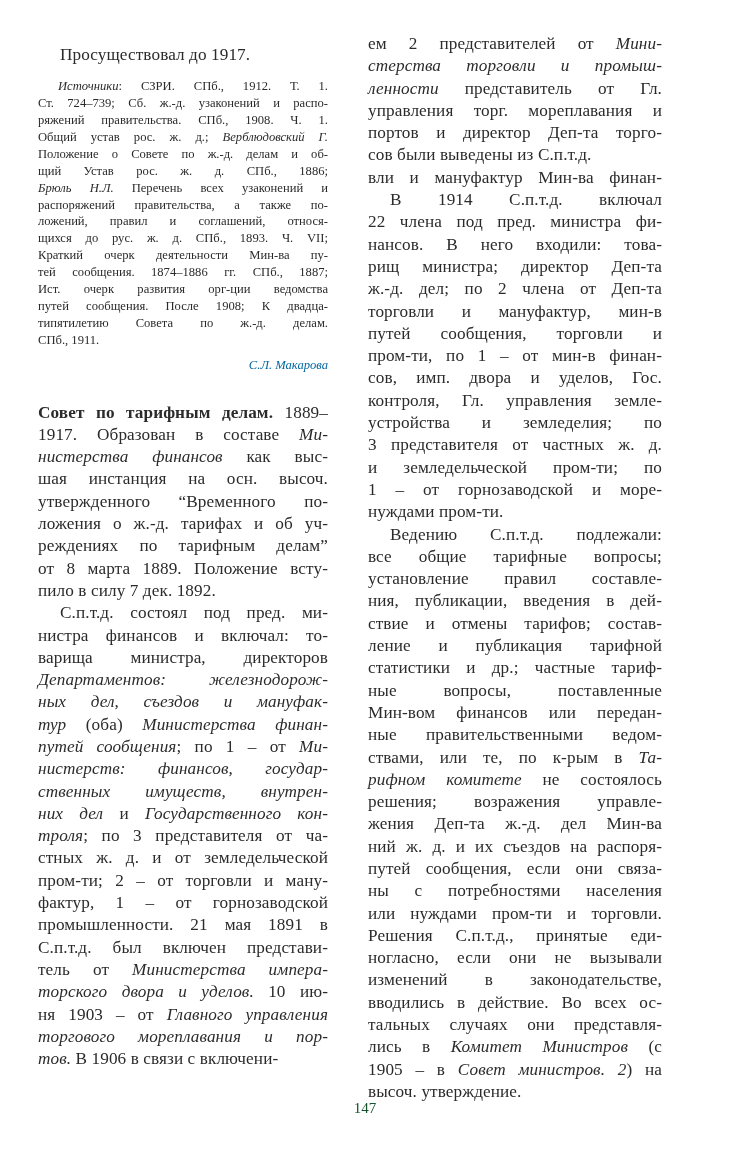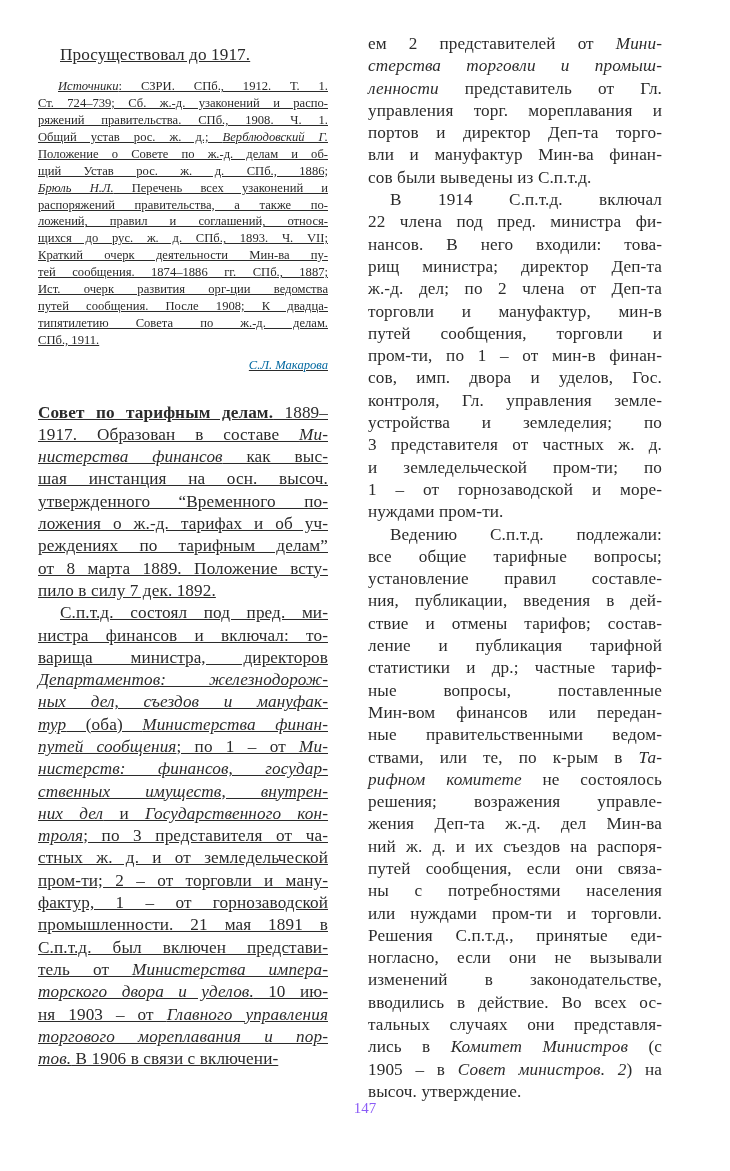--- a/index.html
+++ b/index.html
@@ -6,38 +6,38 @@
   body {
     width: 730px; height: 1171px; position: relative; overflow: hidden;
     font-family: "Liberation Serif", "DejaVu Serif", serif;
     color: #2b2b2b;
   }
   .col {
     position: absolute; top: 0;
     text-align: justify;
     hyphens: manual;
   }
-  .col-left { left: 38px; width: 290px; text-decoration: underline; }
+  .col-left { left: 38px; width: 290px; }
   .col-right { left: 368px; width: 294px; }
   .line {
     display: block; white-space: nowrap;
     text-align: justify; text-align-last: justify;
     font-size: 17.2px; line-height: 22.3px; height: 22.3px;
     letter-spacing: 0.1px;
   }
   .line.last { text-align-last: left; }
   .small .line { font-size: 12.6px; line-height: 16.9px; height: 16.9px; letter-spacing: 0; }
   .indent { padding-left: 22px; }
   .small .indent { padding-left: 20px; }
   i { font-style: italic; }
   b { font-weight: bold; }
   .author { text-align: right; font-style: italic; font-size: 12.6px; line-height: 17px; color: #0369a1; }
   .page-number {
     position: absolute; left: 0; width: 730px; top: 1100px;
-    text-align: center; font-size: 15px; color: #8b5cf6;
+    text-align: center; font-size: 15px; color: #14532d;
   }
 </style>
 </head>
 <body>
 
 <div class="col col-left">
   <div style="height:44px"></div>
   <span class="line last indent">Просуществовал до 1917.</span>
   <div style="height:12px"></div>
   <div class="small">
@@ -98,22 +98,22 @@
 </div>
 
 <div class="col col-right">
   <div style="height:33px"></div>
   <div>
       <span class="line">ем 2 представителей от <i>Мини-</i></span>
       <span class="line"><i>стерства торговли и промыш-</i></span>
       <span class="line"><i>ленности</i> представитель от Гл.</span>
       <span class="line">управления торг. мореплавания и</span>
       <span class="line">портов и директор Деп-та торго-</span>
+      <span class="line last">сов были выведены из С.п.т.д.</span>
       <span class="line">вли и мануфактур Мин-ва финан-</span>
-      <span class="line last">сов были выведены из С.п.т.д.</span>
     </div>
   <div>
       <span class="line indent">В 1914 С.п.т.д. включал</span>
       <span class="line">22 члена под пред. министра фи-</span>
       <span class="line">нансов. В него входили: това-</span>
       <span class="line">рищ министра; директор Деп-та</span>
       <span class="line">ж.-д. дел; по 2 члена от Деп-та</span>
       <span class="line">торговли и мануфактур, мин-в</span>
       <span class="line">путей сообщения, торговли и</span>
       <span class="line">пром-ти, по 1 – от мин-в финан-</span>

